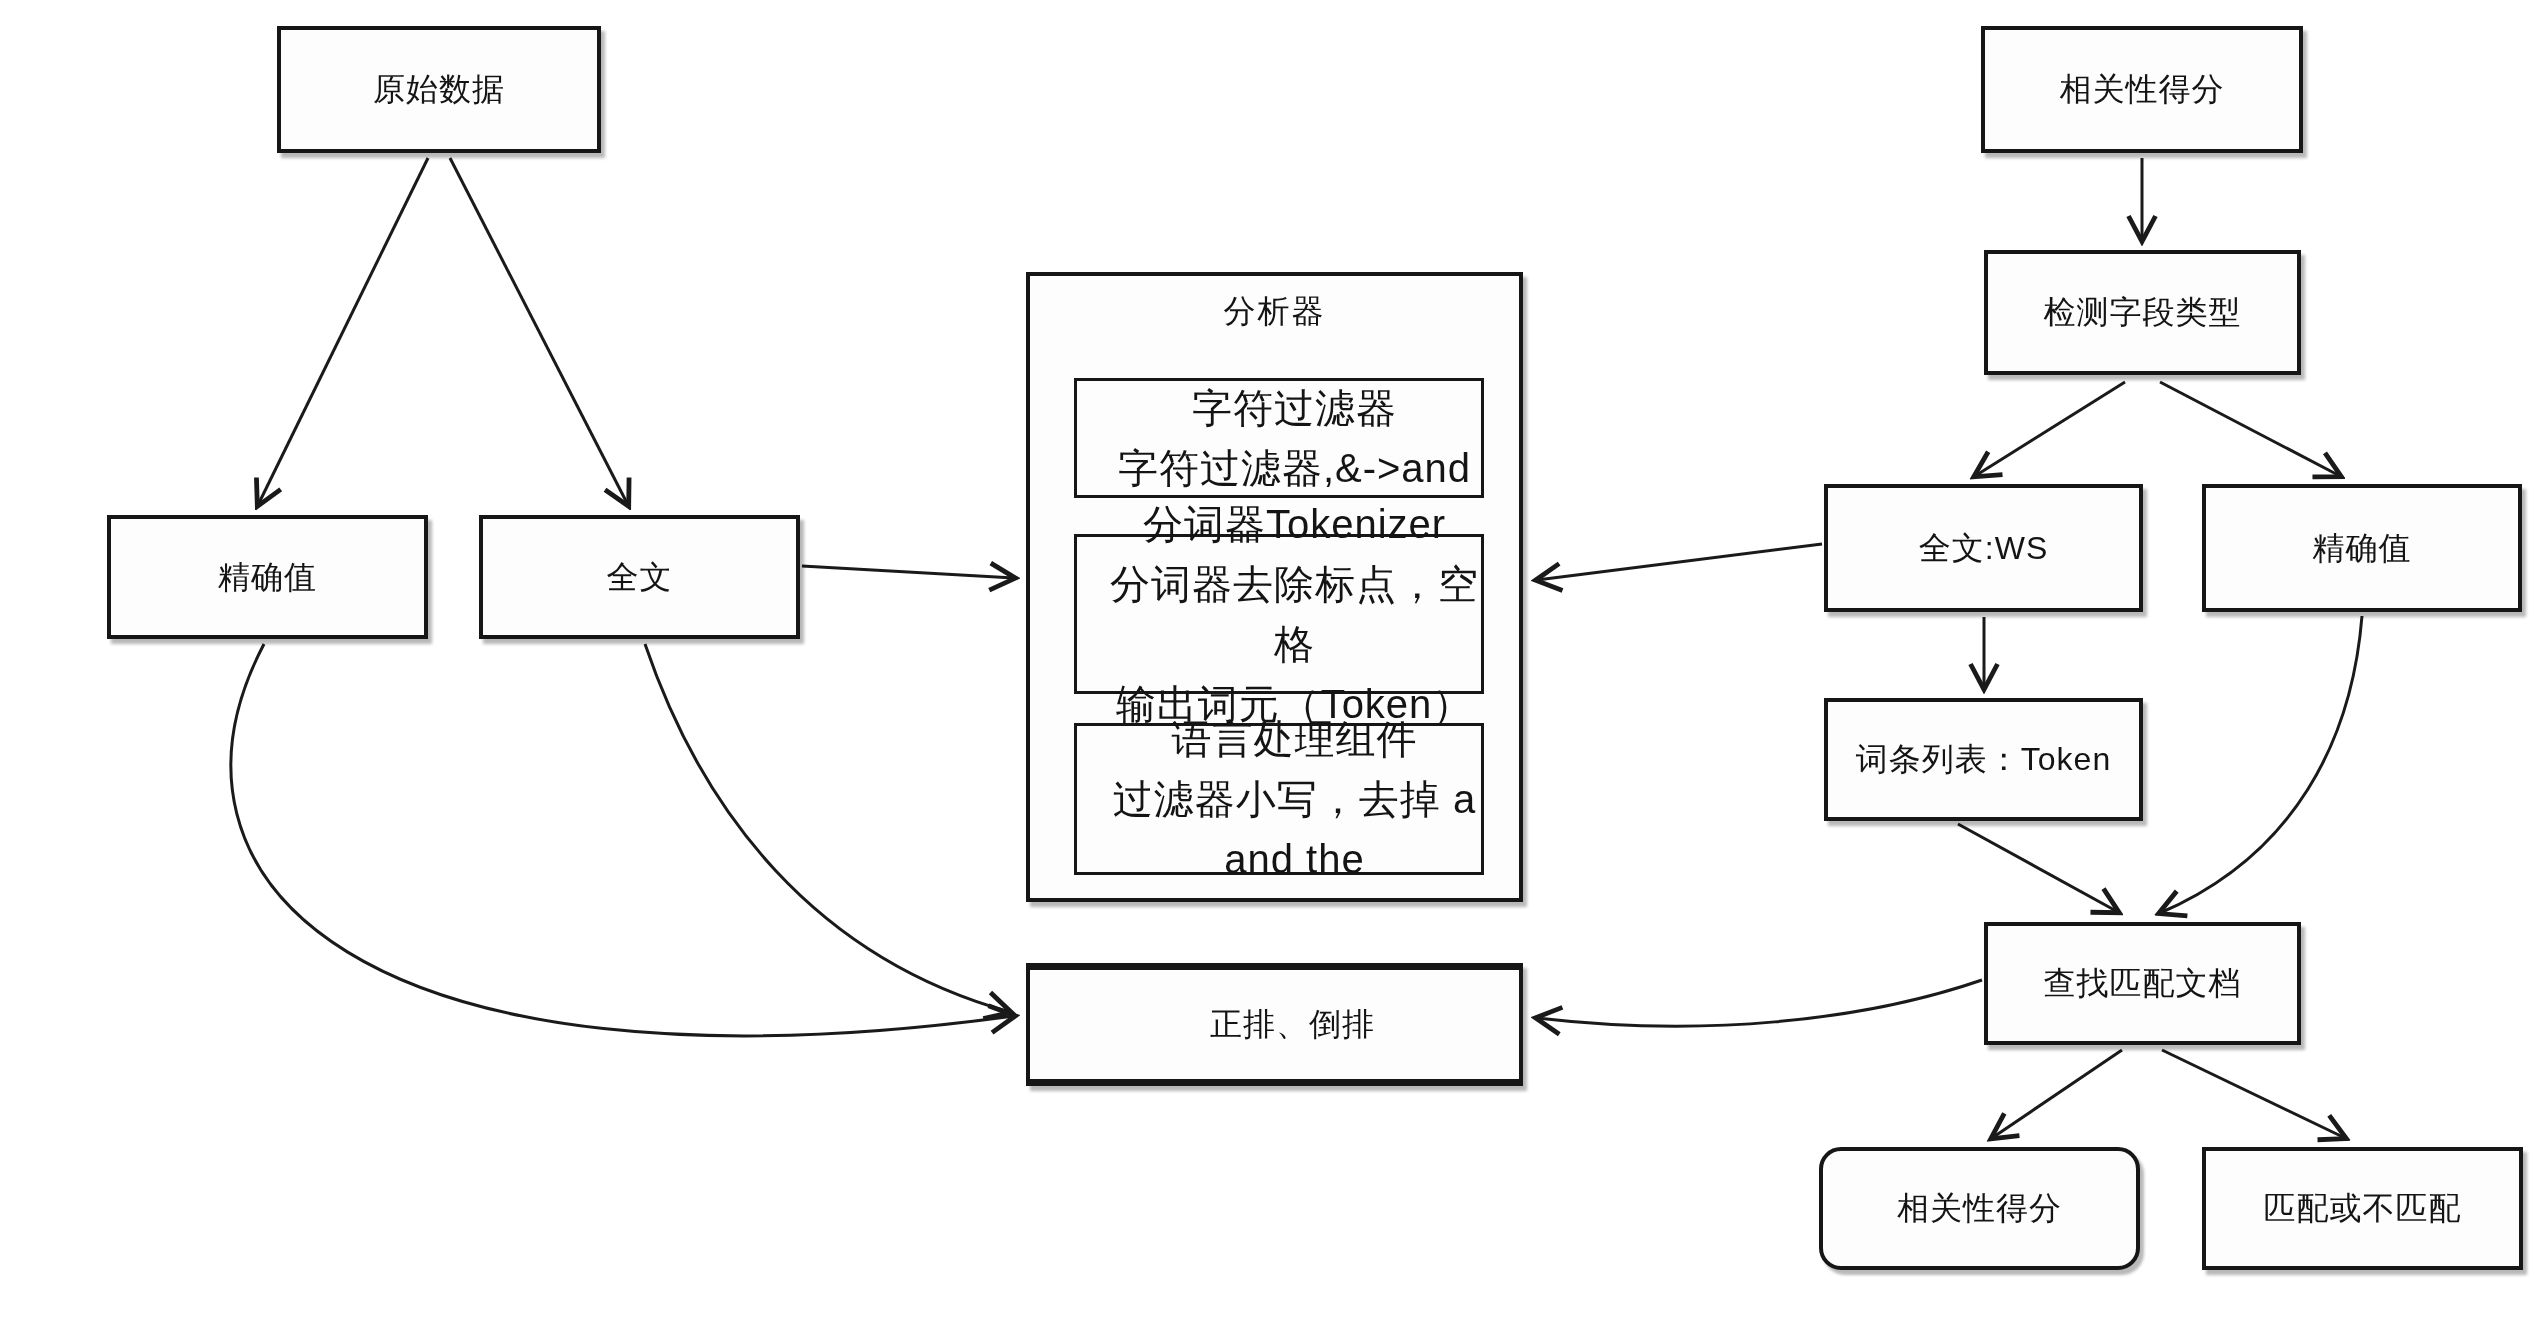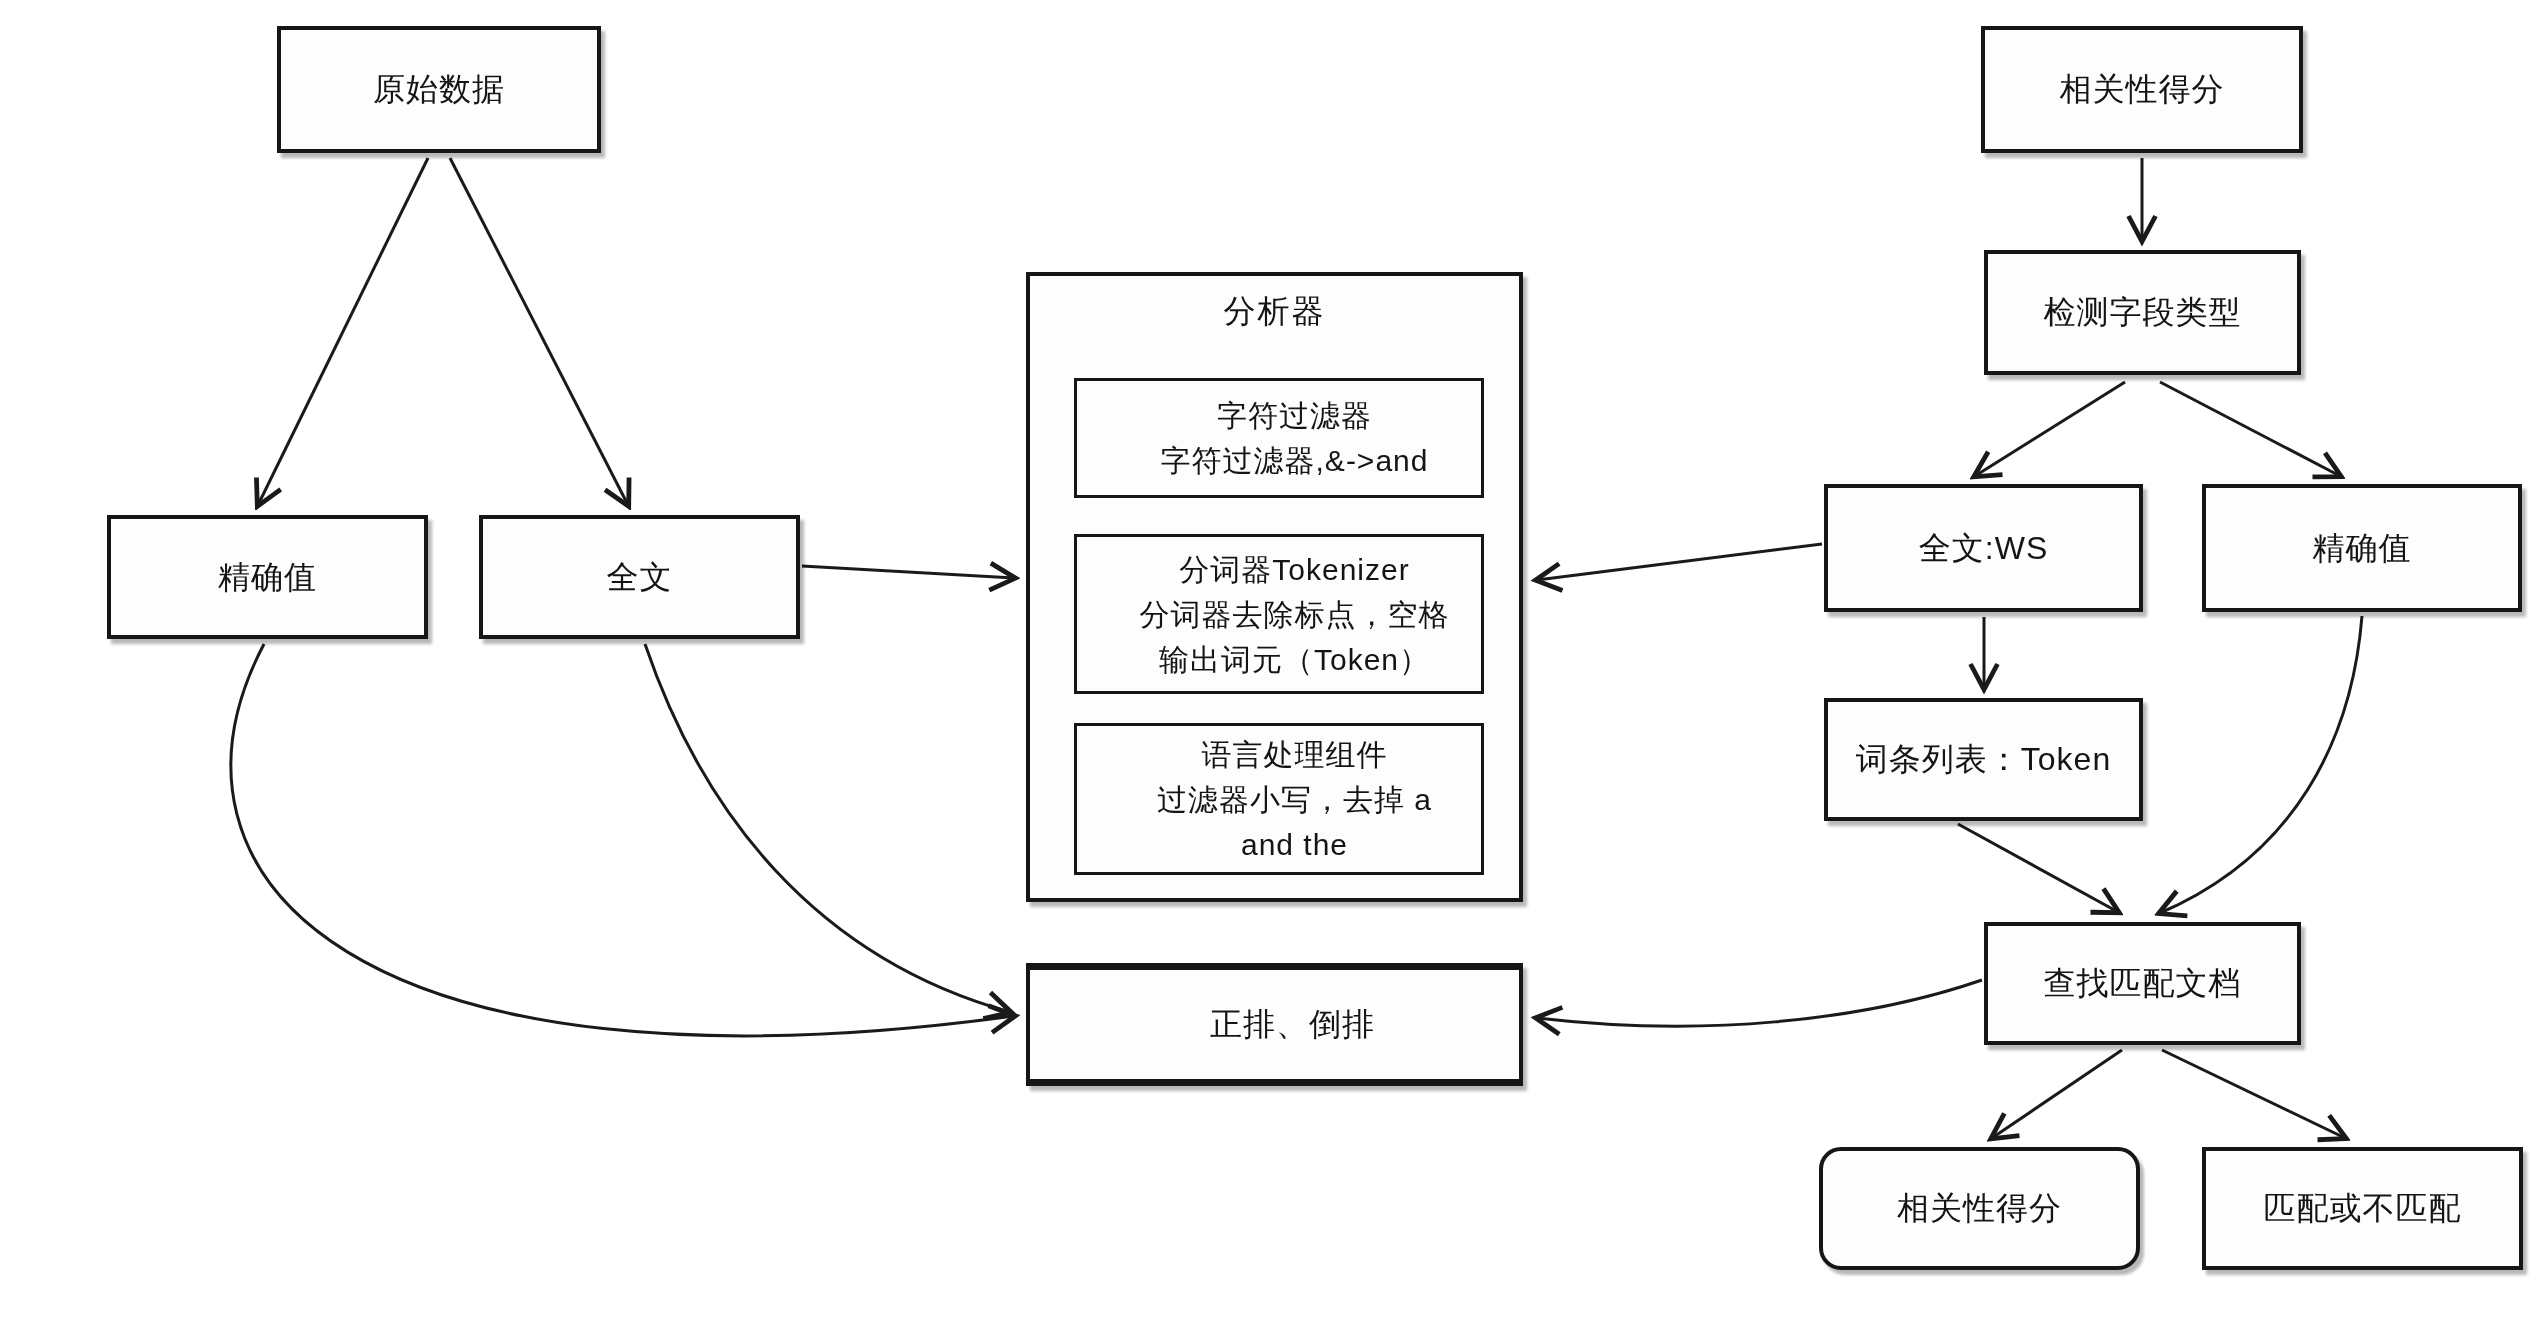--- a/index.html
+++ b/index.html
@@ -70,21 +70,21 @@
   .subnode {
     position: absolute;
     box-sizing: border-box;
     background: #fdfdfd;
     border: 3px solid #161616;
     display: flex;
     flex-direction: column;
     align-items: center;
     justify-content: center;
     text-align: center;
-    font-size: 30px;
+    font-size: 40px;
     line-height: 1.5;
     letter-spacing: 1px;
     padding-left: 31px;
   }
   .sub-charfilter { left: 44px; top: 102px; width: 410px; height: 120px; }
   .sub-tokenizer  { left: 44px; top: 258px; width: 410px; height: 160px; }
   .sub-language   { left: 44px; top: 447px; width: 410px; height: 152px; }
 </style>
 </head>
 <body>

